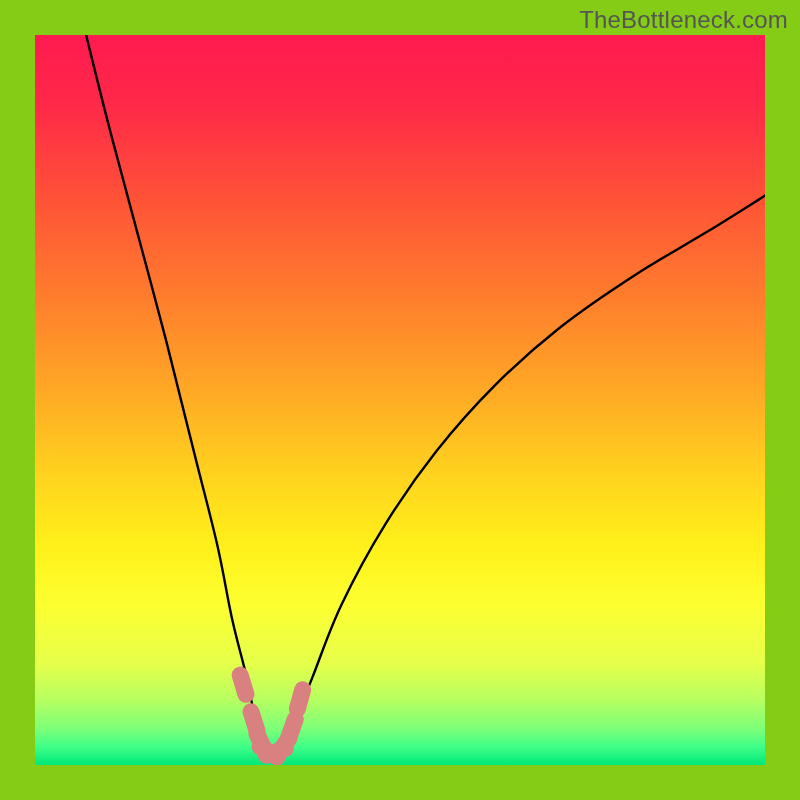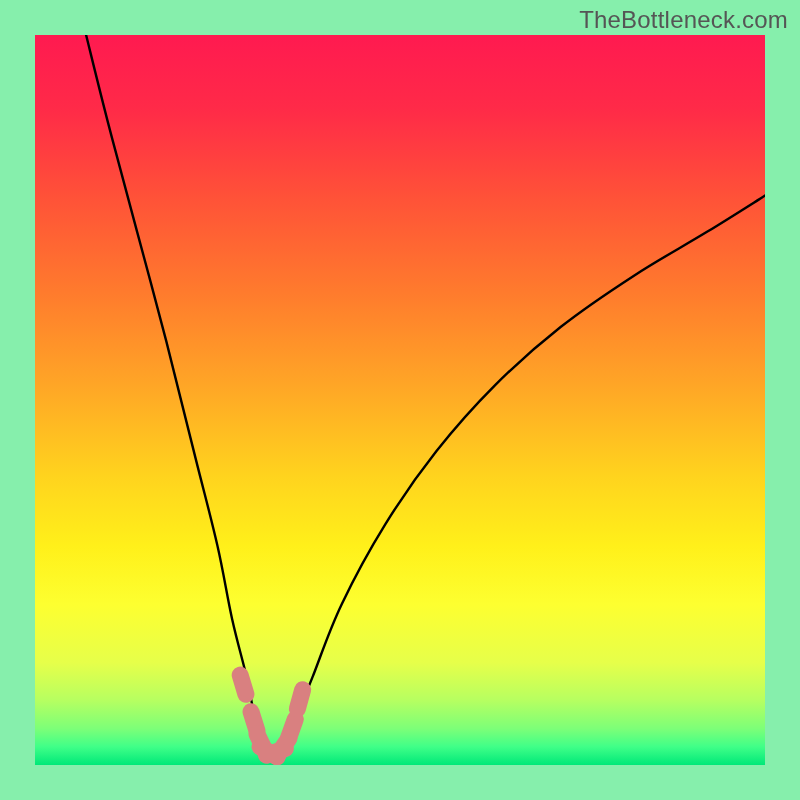--- a/index.html
+++ b/index.html
@@ -10,21 +10,21 @@
     background: #000;
     overflow: hidden;
     font-family: Arial, Helvetica, sans-serif;
   }
   .frame {
     position: absolute;
     left: 0;
     top: 0;
     width: 800px;
     height: 800px;
-    background: #86efac;
+    background: #84cc16;
   }
   .plot-area {
     position: absolute;
     left: 35px;
     top: 35px;
     width: 730px;
     height: 730px;
     overflow: hidden;
   }
   .gradient-bg {

